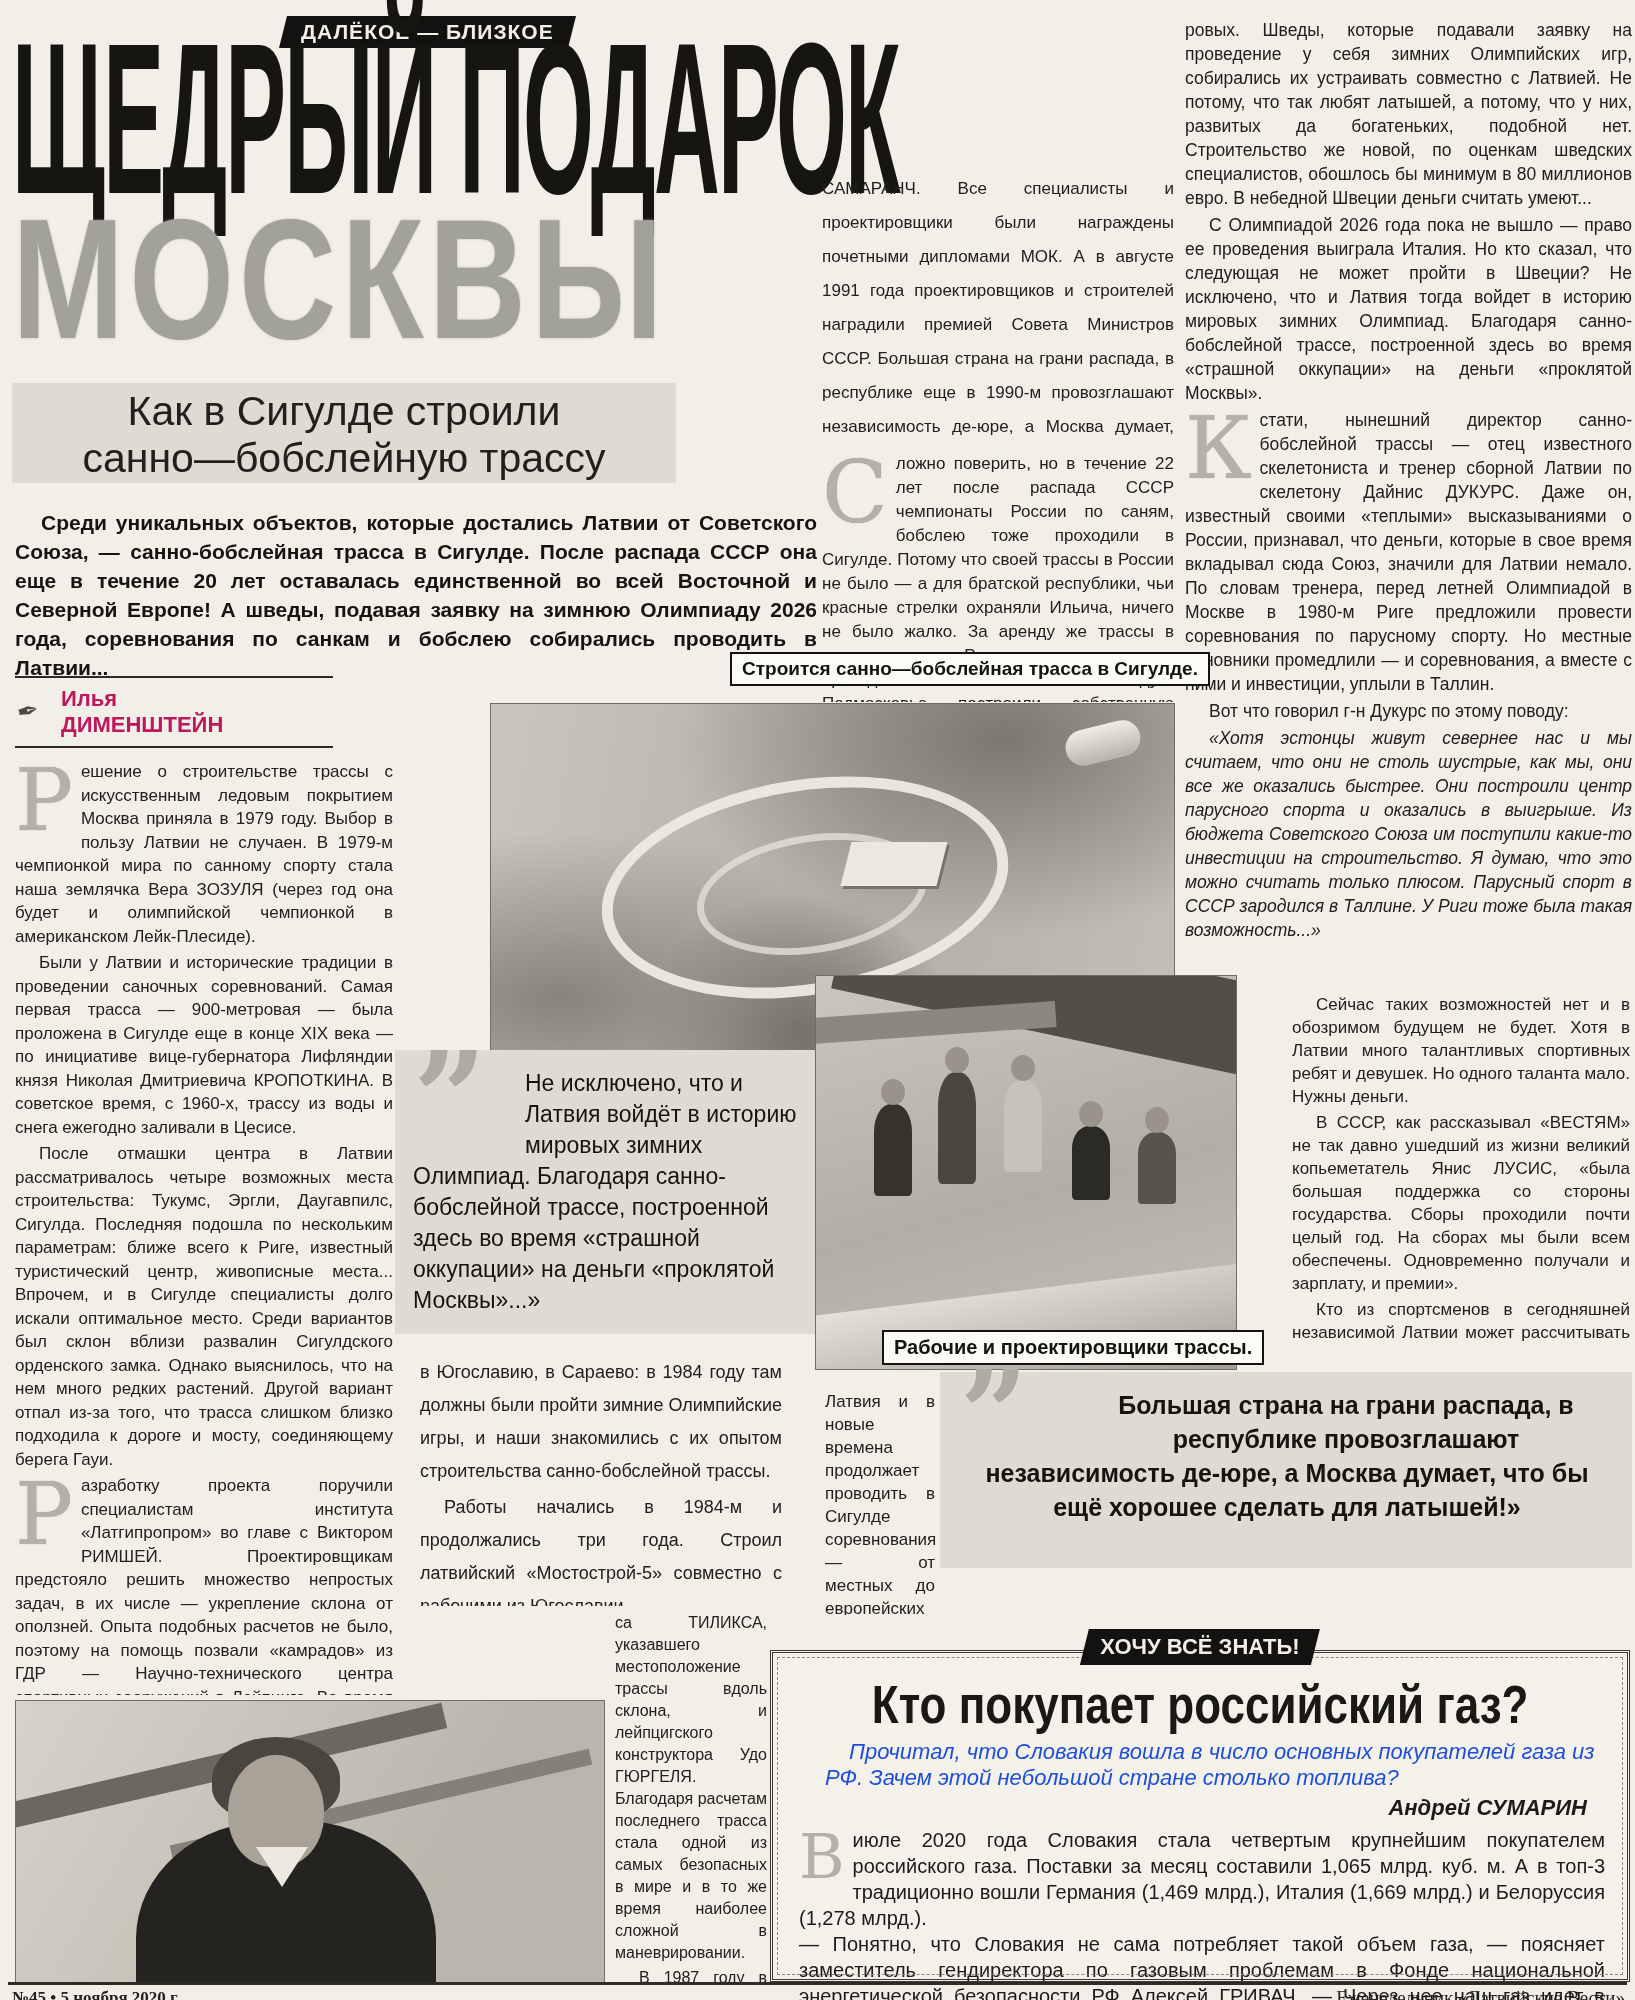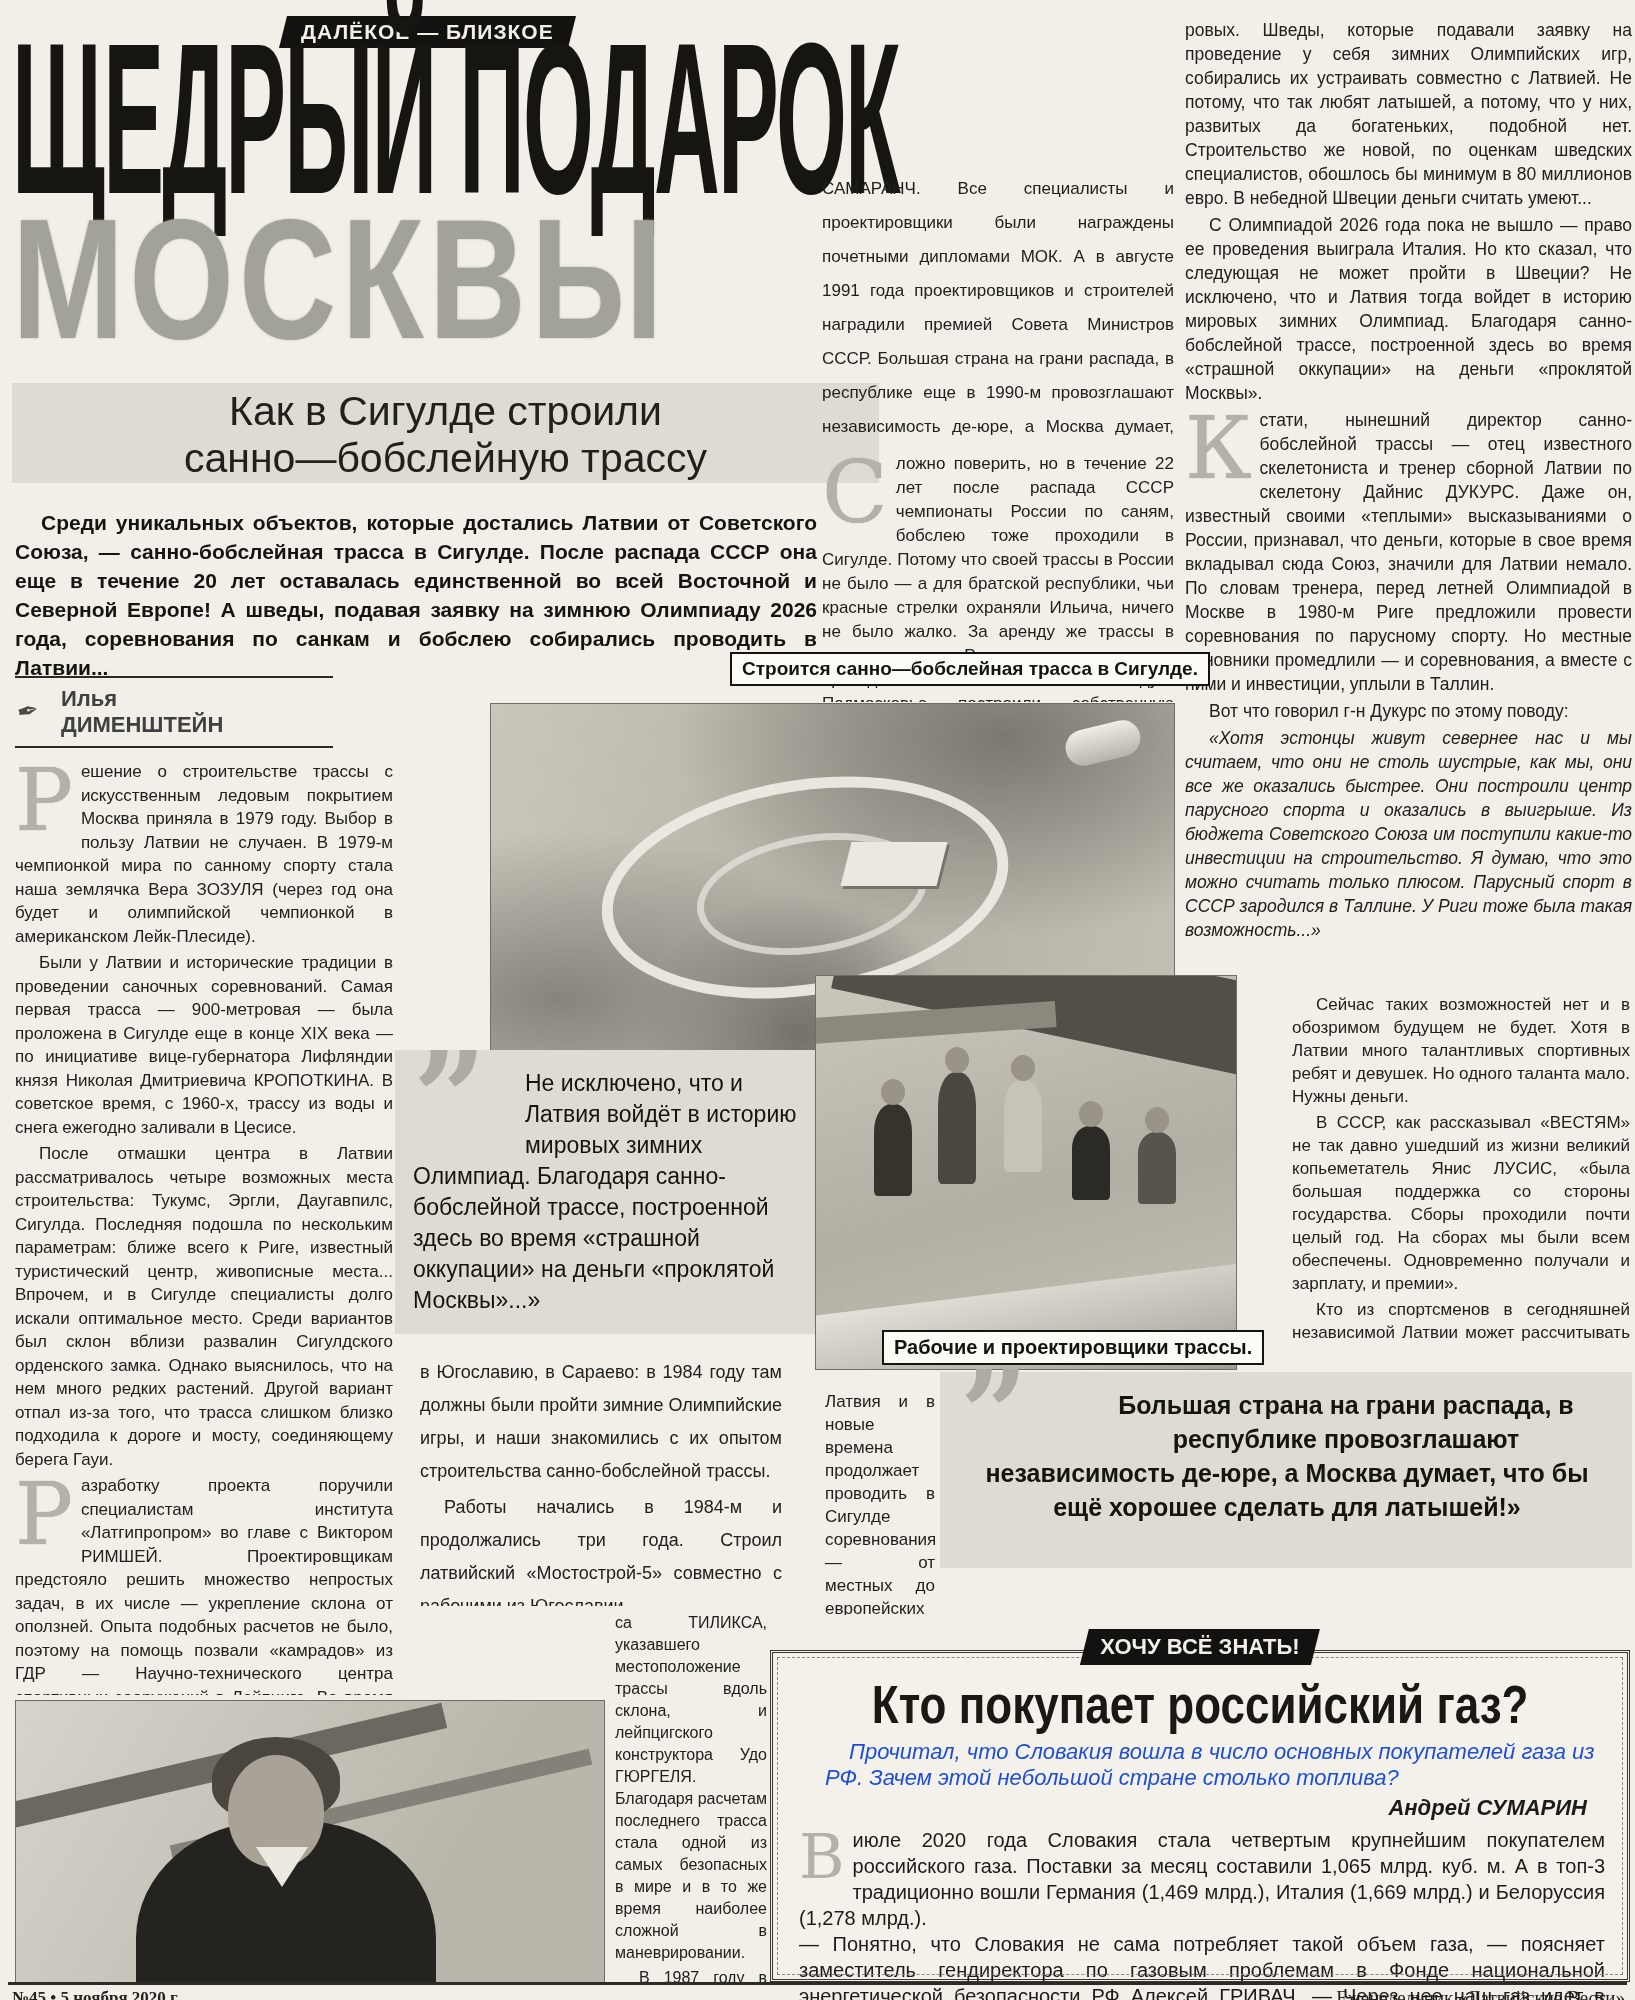--- a/index.html
+++ b/index.html
@@ -9,30 +9,30 @@
   
   .kicker{position:absolute;left:283px;top:16px;background:#131210;transform:skewX(-14deg);
           padding:4px 18px;}
   .kicker span{display:inline-block;transform:skewX(14deg);color:#f2efe8;font-weight:bold;
           font-size:21px;letter-spacing:1px;white-space:nowrap;}
   .h1{position:absolute;left:12px;top:10px;font-weight:bold;font-size:152px;line-height:1;
       letter-spacing:-3px;transform:scale(0.60,1.42);transform-origin:0 0;white-space:nowrap;color:#161511;}
   .h2{position:absolute;left:12px;top:194px;font-weight:bold;font-size:132px;line-height:1;
       letter-spacing:5px;transform:scale(1.02,1.30);transform-origin:0 0;white-space:nowrap;color:#a2a19a;
       text-shadow:0 0 2px #b9b8b1;}
-  .subbox{position:absolute;left:12px;top:383px;width:867px;height:100px;background:#dedbd2;
+  .subbox{position:absolute;left:12px;top:383px;width:664px;height:100px;background:#dedbd2;
       text-align:center;font-size:41px;line-height:47px;color:#21201c;padding-top:5px;}
   .lead{position:absolute;left:15px;top:508px;width:802px;font-weight:bold;font-size:21px;
       line-height:29px;text-align:justify;color:#15140f;}
   .lead p{margin:0;text-indent:26px;}
   
   .byline{position:absolute;left:15px;top:676px;width:318px;border-top:2px solid #2a2924;
       border-bottom:2px solid #2a2924;padding:8px 0 8px 0;}
   .byline .pen{position:absolute;left:2px;top:18px;font-size:26px;color:#4c4a43;transform:rotate(-12deg);}
-  .byline .bn{margin-left:46px;font-weight:bold;font-size:22px;line-height:26px;color:#404040;}
+  .byline .bn{margin-left:46px;font-weight:bold;font-size:22px;line-height:26px;color:#be185d;}
   
   .bodytxt{position:absolute;text-align:justify;color:#21201b;overflow:hidden;}
   .bodytxt p{margin:0 0 3px 0;text-indent:24px;}
   .bodytxt p.noind,.bodytxt p.dc-par{text-indent:0;}
   .dcap{float:left;font-family:"DejaVu Serif",serif;font-weight:400;font-size:86px;line-height:68px;
       color:#b4b1a8;margin:6px 8px 0 0;text-shadow:0 0 1px #8f8d85;}
   #col1{left:15px;top:760px;width:378px;height:935px;font-size:17px;line-height:23.5px;}
   #col2cont{left:420px;top:1356px;width:362px;height:250px;font-size:18px;line-height:33px;}
   #col2narrow{left:615px;top:1612px;width:152px;height:372px;font-size:16px;line-height:22px;}
   #col3a{left:822px;top:172px;width:352px;height:276px;font-size:17px;line-height:34px;}

